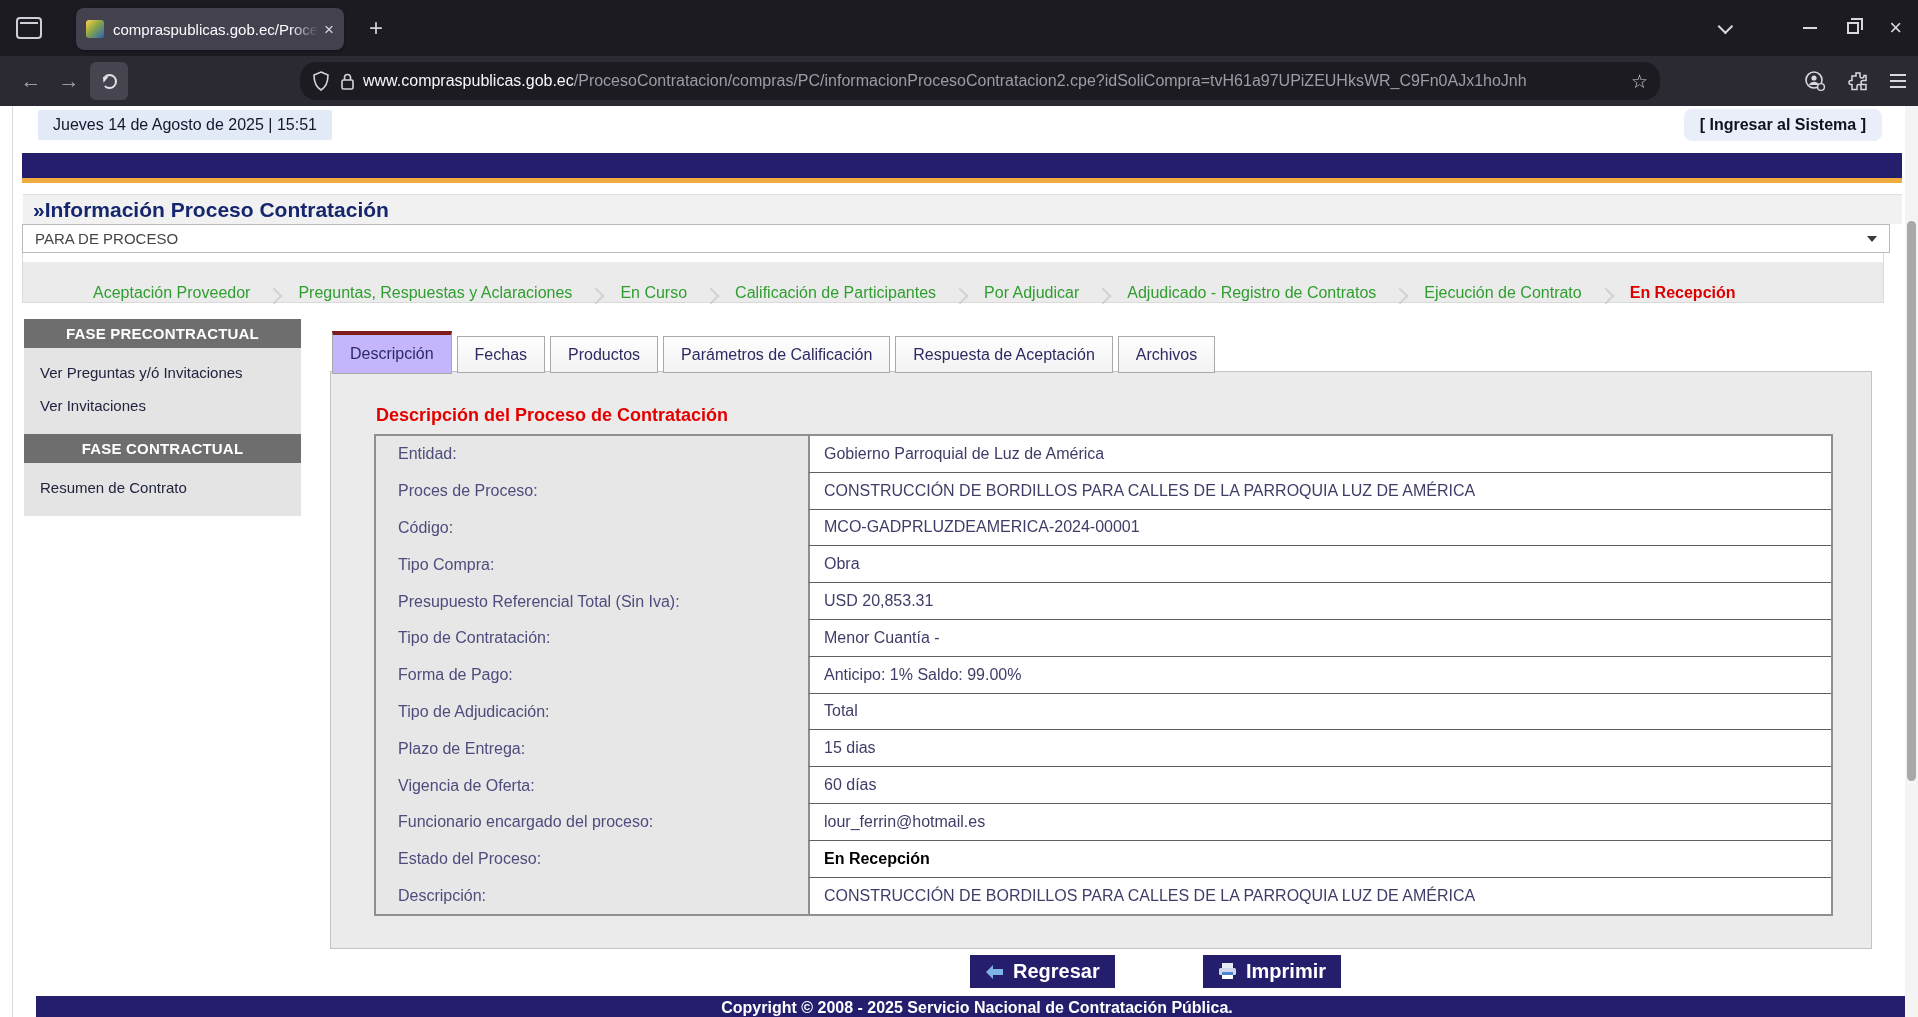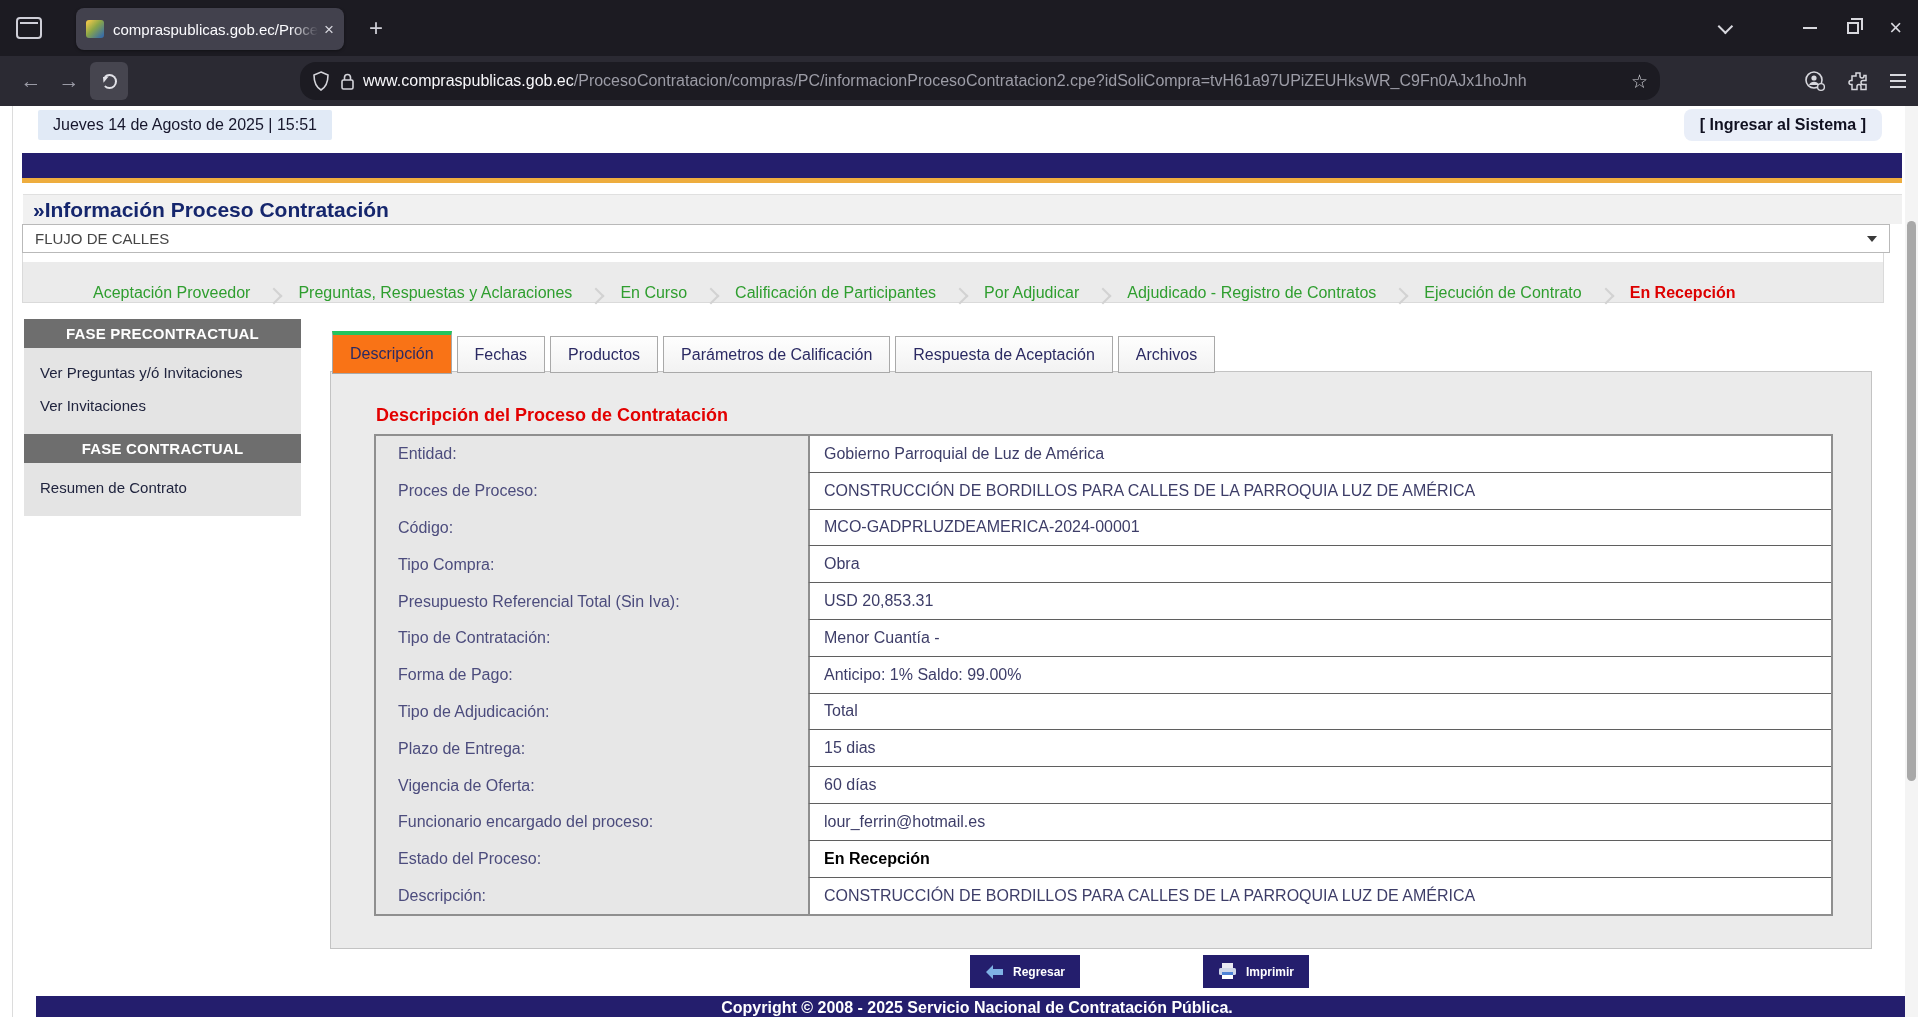--- a/index.html
+++ b/index.html
@@ -80,36 +80,36 @@
   
   .sidebar { position:absolute; left:24px; top:213px; width:277px; font-size:15px; }
   .sb-header { height:29px; background:#6e6e6e; color:#fff; font-weight:bold;
                display:flex; align-items:center; justify-content:center; letter-spacing:.2px; }
   .sb-items { background:#e4e4e4; padding:8px 0 12px; }
   .sb-item { padding:8px 16px; color:#20243e; }
   
   .tabs { position:absolute; left:332px; top:225px; display:flex; gap:5px; font-size:16px; z-index:3; }
   .ptab { background:linear-gradient(#fefefe,#f2f2f2); border:1px solid #a9a9a9; height:37px; margin-top:5px;
           display:flex; align-items:center; padding:0 17px; color:var(--linknavy); }
-  .ptab.active { background:#f97316; border-top:4px solid #22c55e; height:43px; margin-top:0; margin-bottom:-2px; }
+  .ptab.active { background:#c4b5fd; border-top:4px solid #7f1d1d; height:43px; margin-top:0; margin-bottom:-2px; }
   
   .panel { position:absolute; left:330px; top:265px; width:1542px; height:578px; background:#ebebeb;
            border:1px solid #c3c3c3; }
   .red-heading { position:absolute; left:45px; top:33px; font-size:18px; font-weight:bold; color:#e30000; }
   .dtable { position:absolute; left:43px; top:62px; width:1459px; border:2px solid #8f8f8f; background:#e7e7e7; }
   .drow { display:flex; height:36.8px; }
   .dlabel { width:432px; background:#e7e7e7; display:flex; align-items:center; padding-left:22px;
             font-size:16px; color:#4c4c7d; }
   .dvalue { flex:1; background:#fff; border-left:2px solid #8f8f8f; border-bottom:1px solid #5f5f5f;
             display:flex; align-items:center; padding-left:14px; font-size:16px; color:#3d3d68; }
   .drow:last-child .dvalue { border-bottom:none; }
   .dvalue.bold { font-weight:bold; color:#000; }
   
   .btn { position:absolute; top:849px; height:33px; background:var(--navy); color:#fff; font-weight:bold;
-         font-size:12px; display:flex; align-items:center; gap:9px; padding:0 15px; }
+         font-size:20px; display:flex; align-items:center; gap:9px; padding:0 15px; }
   .btn-back { left:970px; }
   .btn-print { left:1203px; }
   .footer { position:absolute; left:36px; right:0; top:890px; height:23px; background:var(--navy);
             color:#fff; font-weight:bold; font-size:16px; display:flex; align-items:center; justify-content:center; }
   
   .vscroll { position:absolute; right:0; top:0; bottom:0; width:13px; background:#f4f4f4; z-index:5; }
   .vthumb { position:absolute; left:2px; top:115px; width:9px; height:560px; background:#a8a8a8; border-radius:5px; }
 </style>
 </head>
 <body style="--navy: #241e6d; --gold: #eead3e; --green: #2f9e2f; --red: #dd0000; --linknavy: #2b2a63;">
@@ -170,21 +170,21 @@
   <div class="datebox">Jueves 14 de Agosto de 2025 | 15:51</div>
   <div class="login">[ Ingresar al Sistema ]</div>
 
   <div class="navybar"></div>
 
   <div class="titlestrip">
     <span class="pagetitle">»Información Proceso Contratación</span>
   </div>
 
   <div class="flujo">
-    <span>FLUJO DE CALLES</span>
+    <span>PARA DE PROCESO</span>
     <span class="flujo-arrow"></span>
   </div>
 
   <div class="flowpanel">
     <div class="bc-spacer"></div>
     <div class="breadcrumb">
       <span class="bc-step">Aceptación Proveedor</span>
       <span class="bc-sep"></span>
       <span class="bc-step">Preguntas, Respuestas y Aclaraciones</span>
       <span class="bc-sep"></span>

